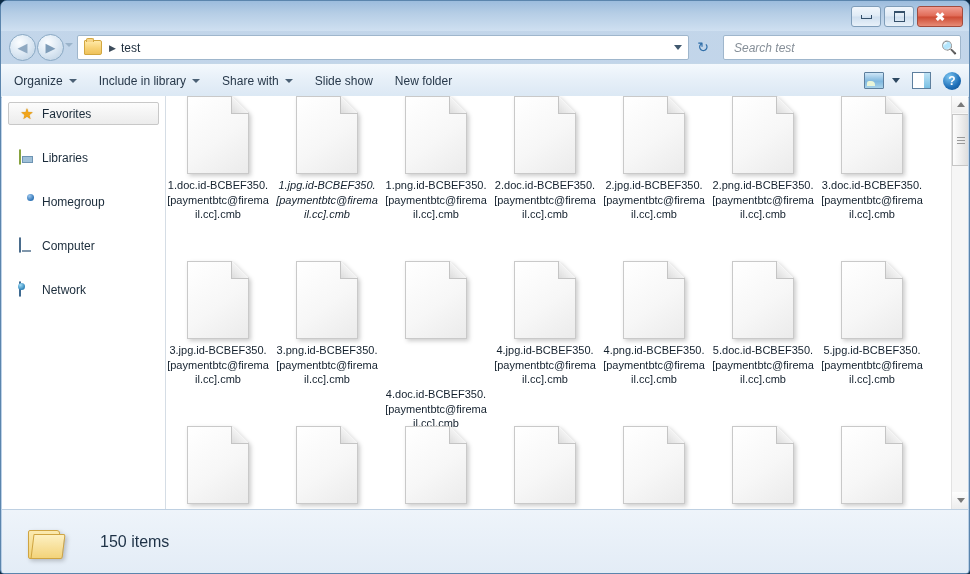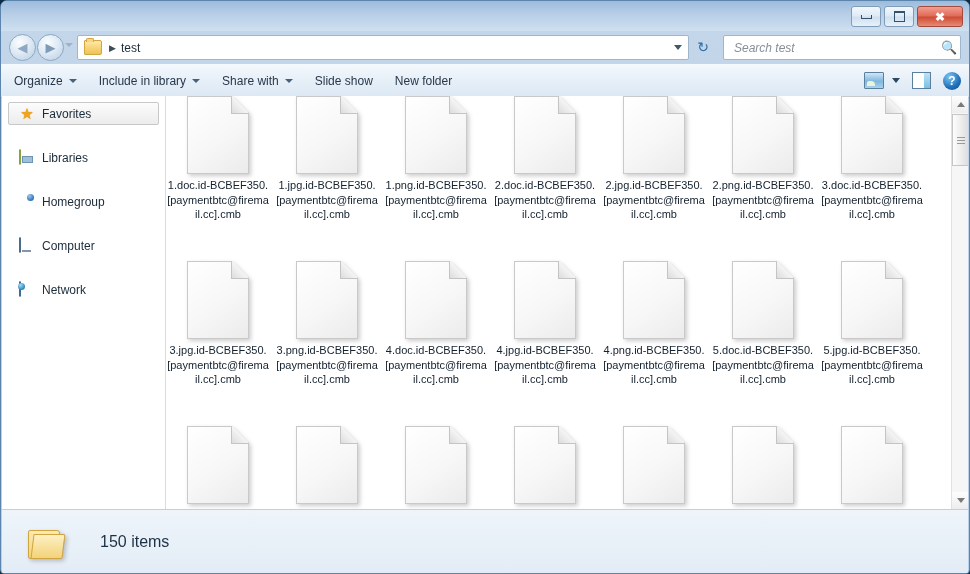--- a/index.html
+++ b/index.html
@@ -380,21 +380,21 @@
 
     <div class="content">
       <div class="grid" id="file-grid">
           <div class="cell" style="left: 0px; top: 0px;">
             <div class="docicon">
               <span class="page"></span>
               <span class="fold"></span>
             </div>
             <div class="fname">1.doc.id-BCBEF350.[paymentbtc@firemail.cc].cmb</div>
           </div>
-          <div class="cell" style="left: 109px; top: 0px;">
+          <div class="cell" style="left: 109px; top: 0px; font-style: italic;">
             <div class="docicon">
               <span class="page"></span>
               <span class="fold"></span>
             </div>
             <div class="fname">1.jpg.id-BCBEF350.[paymentbtc@firemail.cc].cmb</div>
           </div>
           <div class="cell" style="left: 218px; top: 0px;">
             <div class="docicon">
               <span class="page"></span>
               <span class="fold"></span>
@@ -436,21 +436,21 @@
             </div>
             <div class="fname">3.jpg.id-BCBEF350.[paymentbtc@firemail.cc].cmb</div>
           </div>
           <div class="cell" style="left: 109px; top: 165px;">
             <div class="docicon">
               <span class="page"></span>
               <span class="fold"></span>
             </div>
             <div class="fname">3.png.id-BCBEF350.[paymentbtc@firemail.cc].cmb</div>
           </div>
-          <div class="cell" style="left: 218px; top: 165px;">
+          <div class="cell" style="left: 218px; top: 165px; gap: 44px;">
             <div class="docicon">
               <span class="page"></span>
               <span class="fold"></span>
             </div>
             <div class="fname">4.doc.id-BCBEF350.[paymentbtc@firemail.cc].cmb</div>
           </div>
           <div class="cell" style="left: 327px; top: 165px;">
             <div class="docicon">
               <span class="page"></span>
               <span class="fold"></span>

